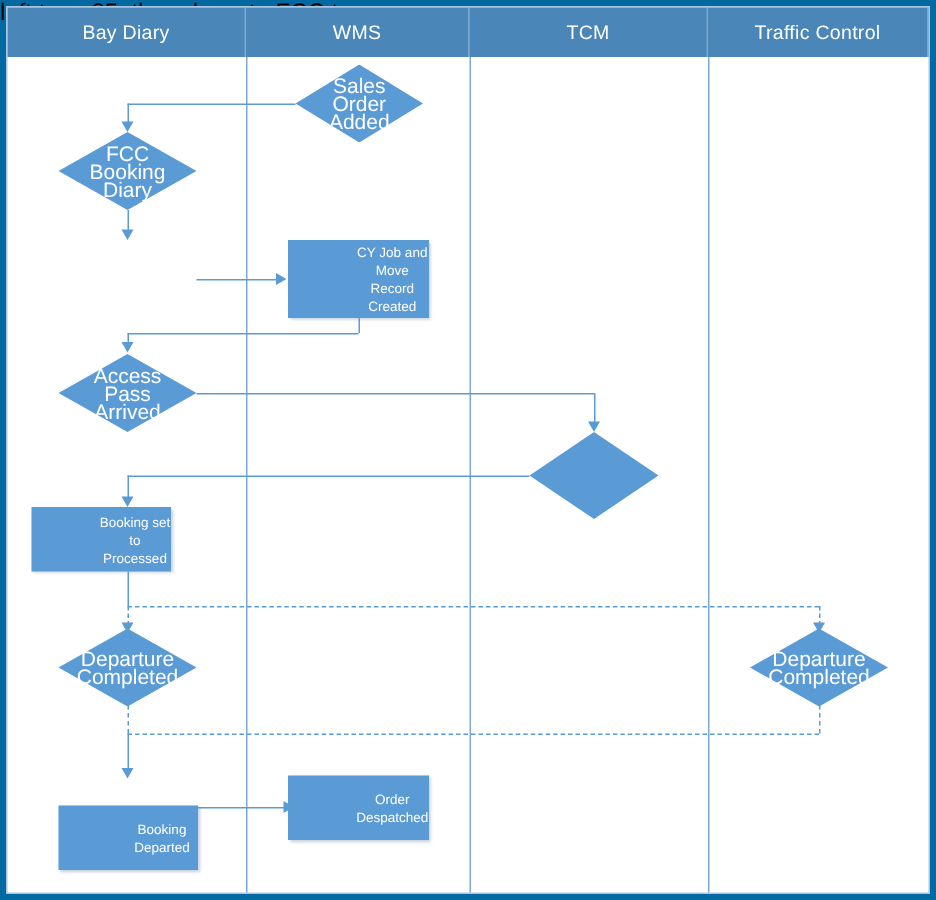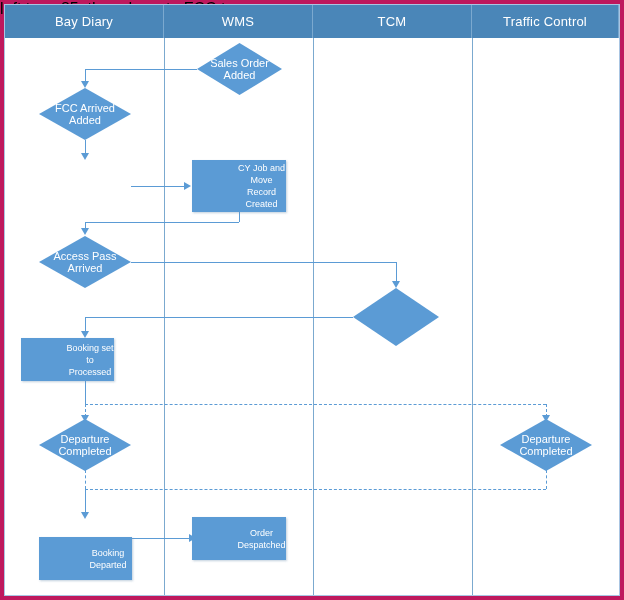--- a/index.html
+++ b/index.html
@@ -1,17 +1,17 @@
 <!DOCTYPE html>
 <html><head>
 <meta charset="utf-8">
 <style>
   html,body{margin:0;padding:0;background:#ffffff;}
   body{font-family:"Liberation Sans", sans-serif;}
-  #canvas{position:relative;width:624px;height:600px;overflow:hidden;background:#be185d;}
+  #canvas{position:relative;width:624px;height:600px;overflow:hidden;background:#0369a1;}
 
   .frame{position:absolute;left:4px;top:4px;width:616px;height:592px;
          border:1px solid #a9c5e2;box-sizing:border-box;background:#ffffff;}
 
   .lane-header{position:absolute;top:5px;height:33px;background:#4a86b8;
                box-sizing:border-box;border-right:1px solid #7ba9cf;
                display:flex;align-items:center;justify-content:center;}
   .lane-header:last-of-type{border-right:none;}
   .lane-header span{color:#ffffff;font-size:13px;letter-spacing:.2px;}
 
@@ -19,21 +19,21 @@
 
   
   .node{position:absolute;box-sizing:border-box;}
 
   .box{background:#5b9bd5;display:flex;align-items:center;justify-content:center;
        text-align:center;color:#ffffff;font-size:9px;line-height:12px;
        box-shadow:1px 1px 2px rgba(120,150,180,.45);padding-left:45px;}
 
   .diamond{display:flex;align-items:center;justify-content:center;text-align:center;}
   .diamond .dshape{position:absolute;left:0;top:0;width:100%;height:100%;}
-  .diamond .dlabel{position:relative;z-index:2;color:#ffffff;font-size:11px;
+  .diamond .dlabel{position:relative;z-index:2;color:#ffffff;font-size:14px;
                    line-height:12px;text-align:center;width:78%;}
 
   
   .ln{position:absolute;background:#5b9bd5;}
   .lnh{height:1px;}
   .lnv{width:1px;}
   .dash-h{position:absolute;height:0;border-top:1px dashed #5b9bd5;}
   .dash-v{position:absolute;width:0;border-left:1px dashed #5b9bd5;}
 
   .arrow{position:absolute;width:0;height:0;}
@@ -128,21 +128,21 @@
       <polygon points="42.5,0 85,26 42.5,52 0,26" fill="#5b9bd5"></polygon>
     </svg>
     <div class="dlabel">Sales Order Added</div>
   </div>
 
   
   <div class="node diamond" style="left:39px;top:88px;width:92px;height:52px;">
     <svg class="dshape" viewBox="0 0 92 52" preserveAspectRatio="none">
       <polygon points="46,0 92,26 46,52 0,26" fill="#5b9bd5"></polygon>
     </svg>
-    <div class="dlabel">FCC Arrived Added</div>
+    <div class="dlabel">FCC Booking Diary</div>
   </div>
 
   
 
   
   <div class="node box" style="left:192px;top:160px;width:94px;height:52px;">
     <span>CY Job and Move Record Created</span>
   </div>
 
   

